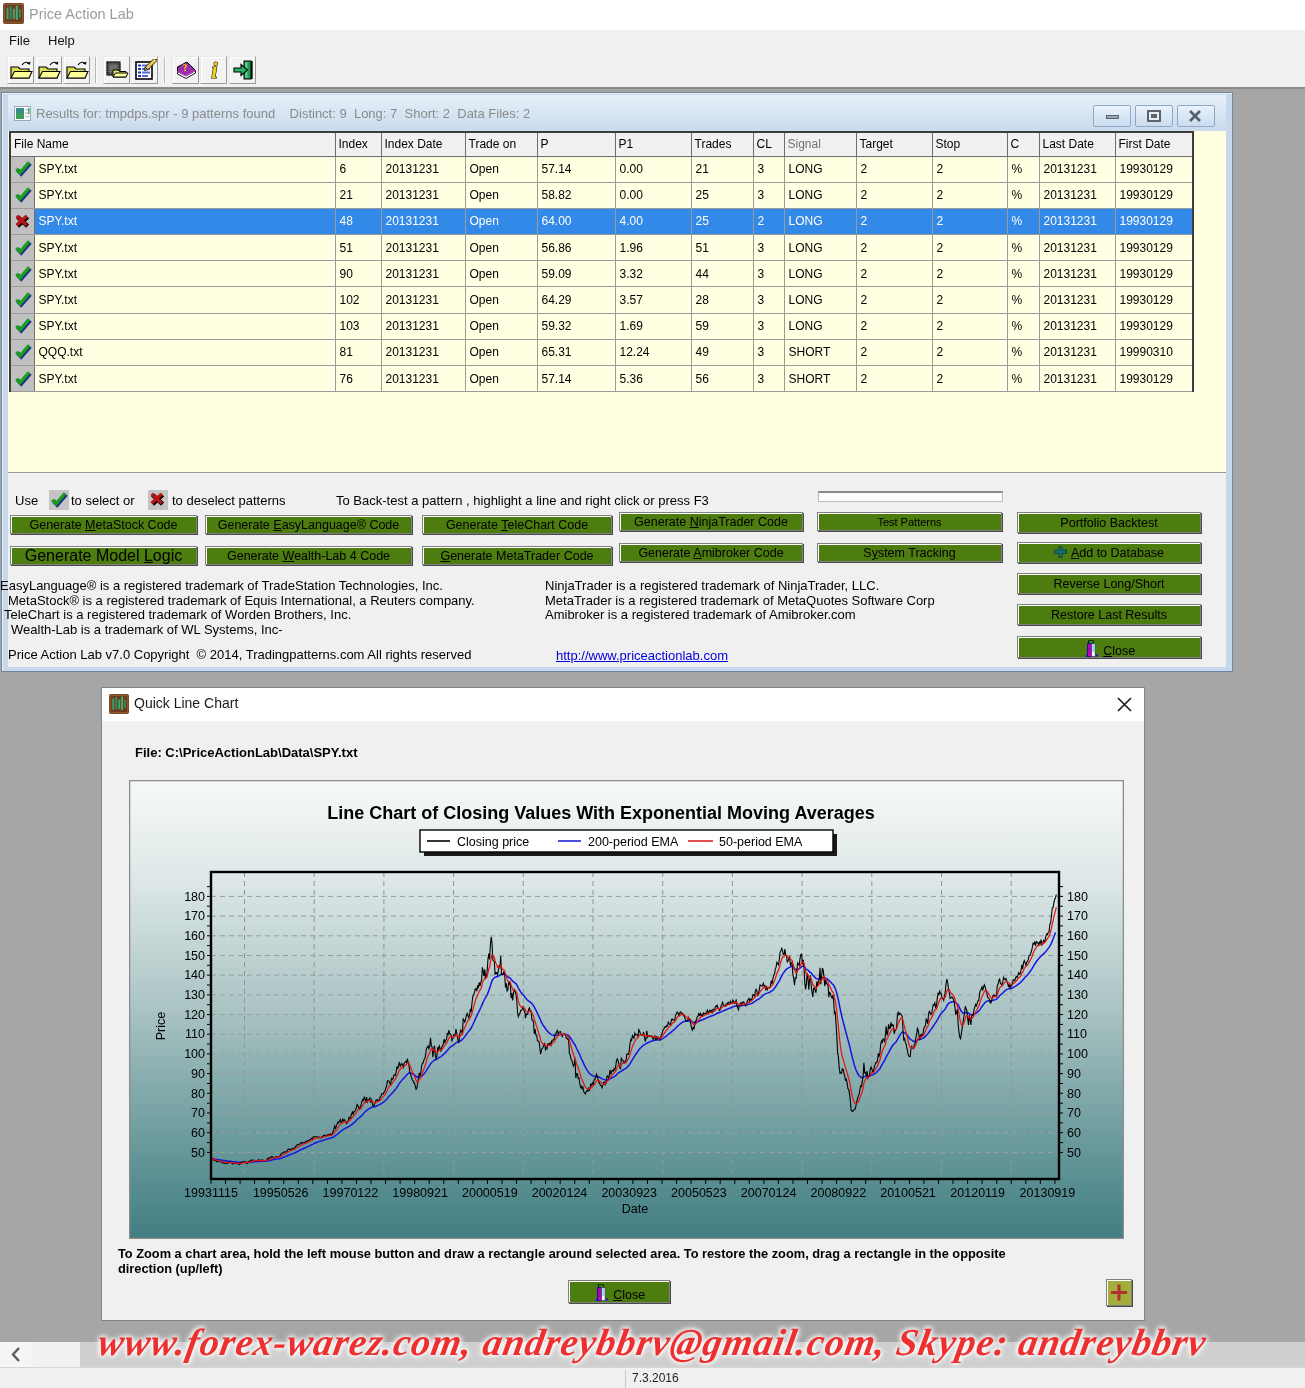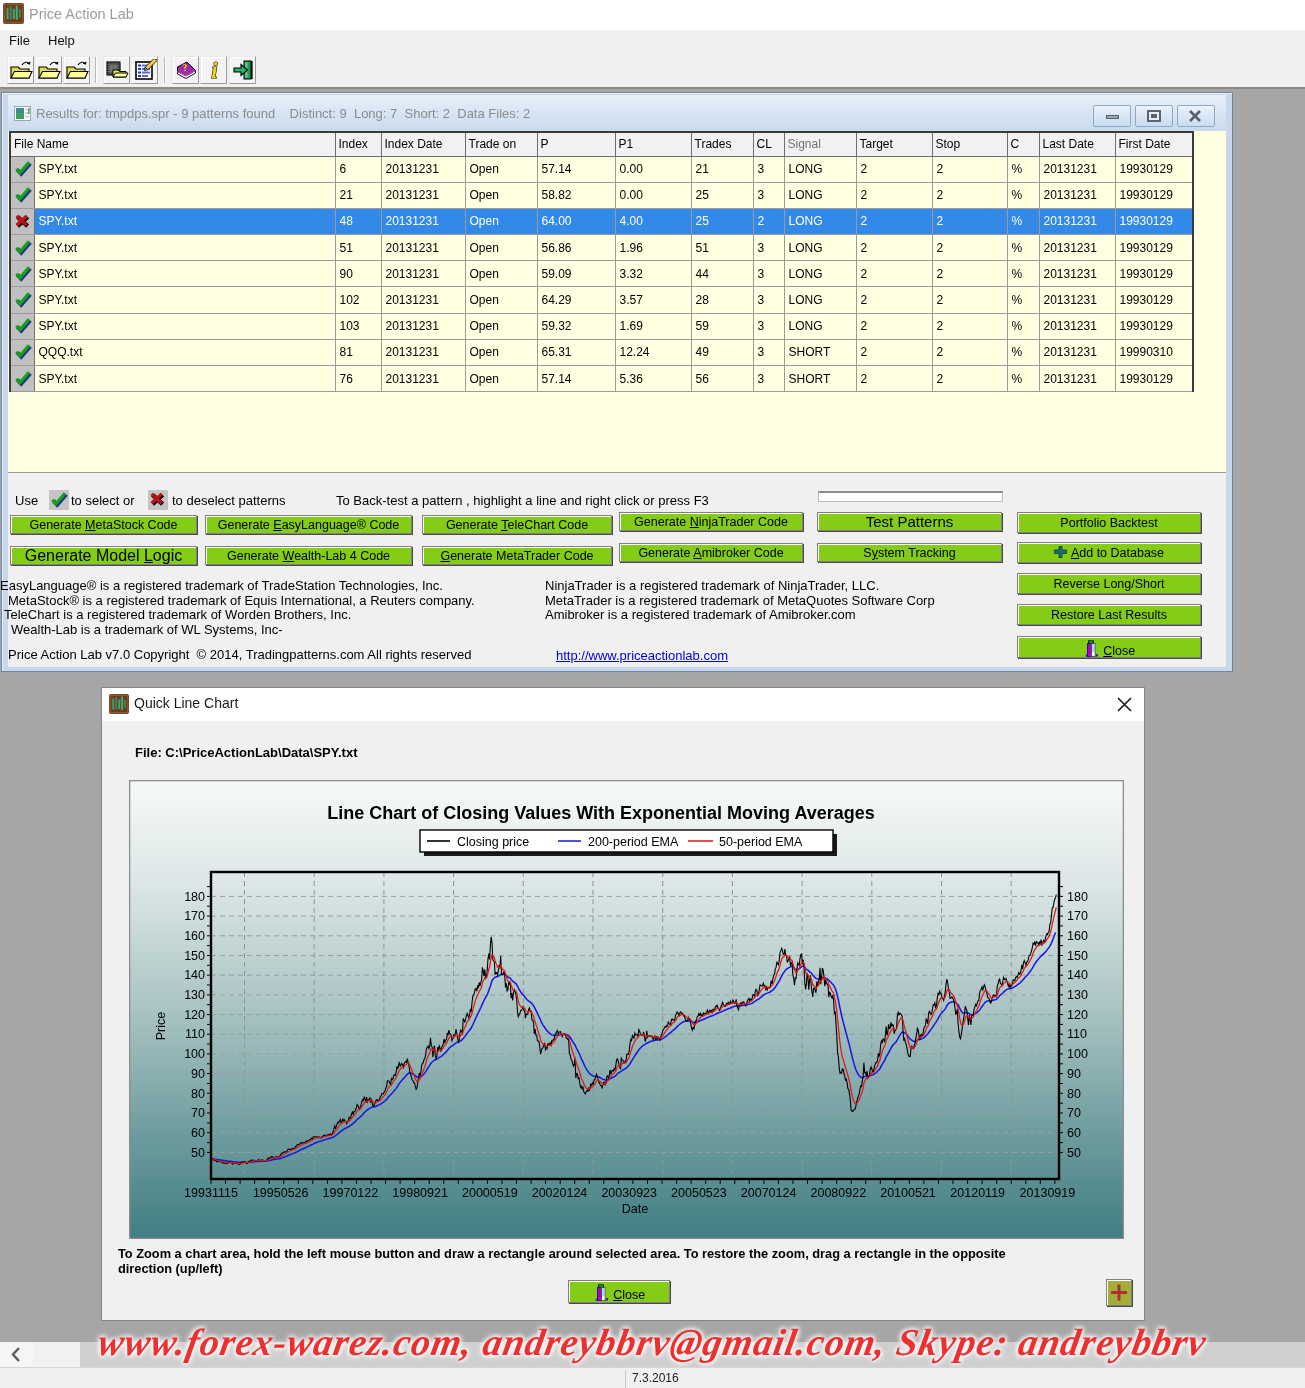--- a/index.html
+++ b/index.html
@@ -21,21 +21,21 @@
 #gridbg {position:absolute;left:0;top:0;width:1218px;height:342px;background:#FFFFE1;border-bottom:1px solid #9A9A9A}
 #tbl {position:absolute;left:1px;top:0px;border-collapse:collapse;table-layout:fixed;font-size:12px;color:#000}
 #tbl th {background:#F1F1F1;font-weight:normal;text-align:left;height:24px;padding:0 0 0 3px;border:1px solid #6E6E6E;border-top:2px solid #3C3C3C;overflow:hidden;white-space:nowrap}
 #tbl td {background:#FFFFE1;height:26.2px;padding:0 0 0 4px;border:1px solid #9A9A9A;overflow:hidden;white-space:nowrap}
 #tbl {border-left:2px solid #3C3C3C;border-right:2px solid #3C3C3C}
 #tbl .ckc {background:#C0C0C0;padding:0 0 0 2px;border-right:1px solid #6E6E6E}
 #tbl tr.sel td {background:#3389E8;color:#fff}
 #tbl tr.sel td.ckc {background:#C0C0C0}
 .ck {position:relative;top:1px}
 #useline {position:absolute;left:0;top:342px;width:1218px;height:194px;background:#F0F0F0;font-size:13px}
-.b {position:absolute;background:#84cc16;border:1px solid #808080;box-shadow:1px 1px 0 #4A4A4A,inset 1px 1px 0 #fff;text-align:center;font-size:12.5px;color:#000;white-space:nowrap}
+.b {position:absolute;background:#4d7c0f;border:1px solid #808080;box-shadow:1px 1px 0 #4A4A4A,inset 1px 1px 0 #fff;text-align:center;font-size:12.5px;color:#000;white-space:nowrap}
 .tmk {position:absolute;font-size:13px;color:#000;white-space:pre}
 #dlg {position:absolute;left:101px;top:687px;width:1044px;height:634px;background:#F0F0F0;border:1px solid #848484}
 #dtitle {position:absolute;left:0;top:0;width:1042px;height:33px;background:#fff}
 #dtitle span {position:absolute;left:32px;top:7px;font-size:14px;color:#1A1A1A}
 #dtitle svg {position:absolute;left:7px;top:6px}
 #chart {position:absolute;left:27px;top:92px}
 .tk {font-size:12.5px;fill:#000}
 .lg {font-size:12.5px;fill:#000}
 .gh {stroke:#98A09E;stroke-width:1;stroke-dasharray:5 4}
 .gv {stroke:#8E9694;stroke-width:1;stroke-dasharray:5 4}
@@ -397,21 +397,21 @@
 <span class="tmk" style="left:164px;top:20px">to deselect patterns</span>
 <span class="tmk" style="left:328px;top:20px">To Back-test a pattern , highlight a line and right click or press F3</span>
 <div style="position:absolute;left:810px;top:18px;width:185px;height:11px;background:#FCFCFC;border:1px solid #BDBDBD;border-top:2px solid #8A8A8A"></div>
 </div>
 </div>
 </div>
 <div class="b" style="left:10px;top:515px;width:187px;height:19px;line-height:18px;font-size:12.5px">Generate <u>M</u>etaStock Code</div>
 <div class="b" style="left:205px;top:515px;width:207px;height:19px;line-height:18px;font-size:12.5px">Generate <u>E</u>asyLanguage® Code</div>
 <div class="b" style="left:422px;top:515px;width:190px;height:19px;line-height:18px;font-size:12.5px">Generate <u>T</u>eleChart Code</div>
 <div class="b" style="left:619px;top:512px;width:184px;height:19px;line-height:18px;font-size:12.5px">Generate <u>N</u>injaTrader Code</div>
-<div class="b" style="left:817px;top:512px;width:185px;height:19px;line-height:18px;font-size:15px">Test Patterns</div>
+<div class="b" style="left:817px;top:512px;width:185px;height:19px;line-height:18px;font-size:11px">Test Patterns</div>
 <div class="b" style="left:10px;top:546px;width:187px;height:19px;line-height:18px;font-size:16px">Generate Model <u>L</u>ogic</div>
 <div class="b" style="left:205px;top:546px;width:207px;height:19px;line-height:18px;font-size:12.5px">Generate <u>W</u>ealth-Lab 4 Code</div>
 <div class="b" style="left:422px;top:546px;width:190px;height:19px;line-height:18px;font-size:12.5px"><u>G</u>enerate MetaTrader Code</div>
 <div class="b" style="left:619px;top:543px;width:184px;height:19px;line-height:18px;font-size:12.5px">Generate <u>A</u>mibroker Code</div>
 <div class="b" style="left:817px;top:543px;width:185px;height:19px;line-height:18px;font-size:12.5px">S<u>y</u>stem Tracking</div>
 <div class="b" style="left:1017px;top:512px;width:184px;height:21px;line-height:20px;font-size:12.5px">Portfolio Backtest</div>
 <div class="b" style="left:1017px;top:542px;width:184px;height:21px;line-height:20px;font-size:12.5px"><span style="position:relative;top:1px;margin-right:4px"><svg width="13" height="12" viewBox="0 0 13 12">
         <path d="M5 0.5 L8 0.5 L8 4 L12.5 4 L12.5 7.5 L8 7.5 L8 11.5 L5 11.5 L5 7.5 L0.5 7.5 L0.5 4 L5 4 Z" fill="#167070" stroke="#0B3B3B" stroke-width="0.8"></path>
       </svg></span><u>A</u>dd to Database</div>
 <div class="b" style="left:1017px;top:573px;width:184px;height:21px;line-height:20px;font-size:12.5px">Reverse Long/Short</div>

